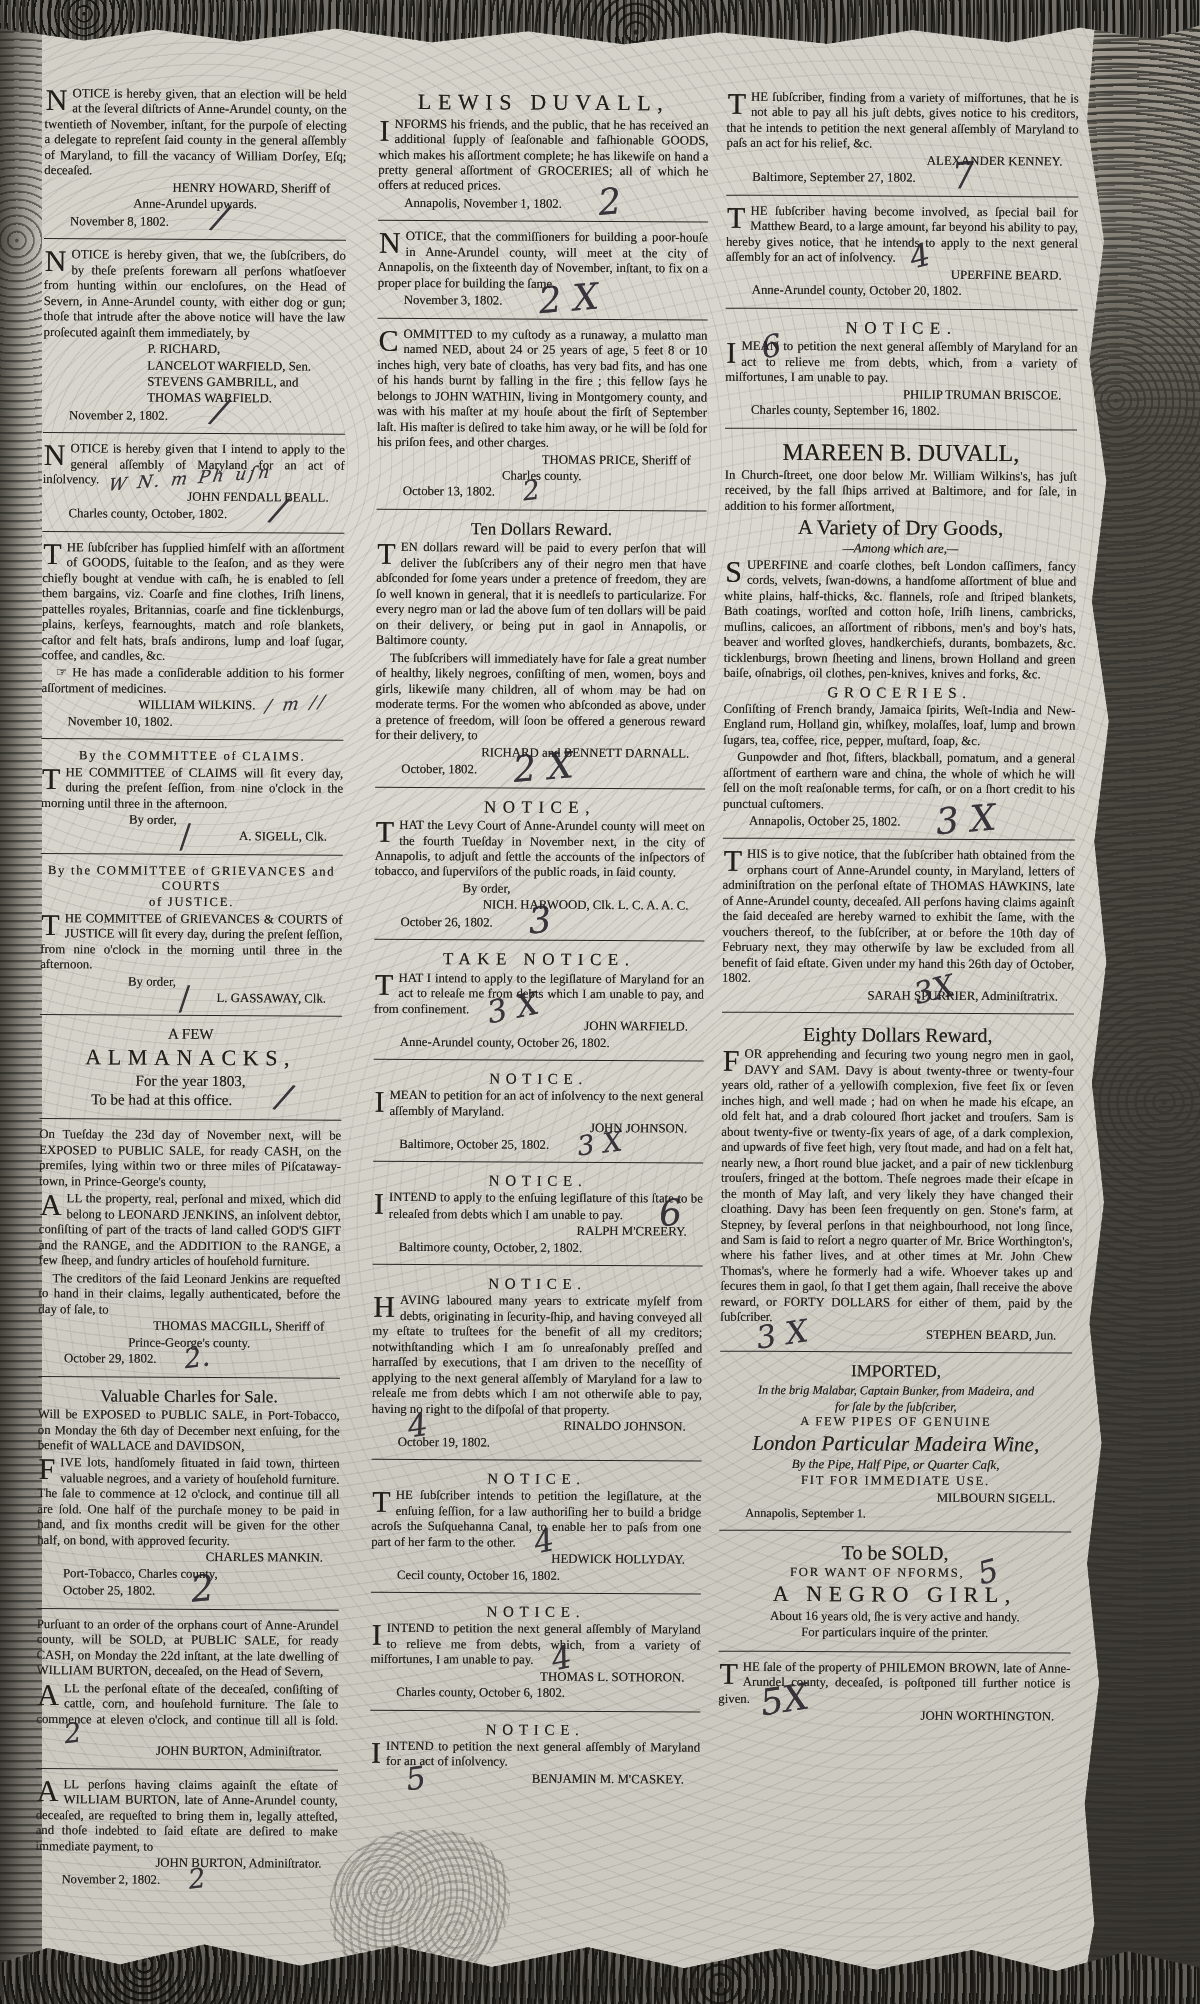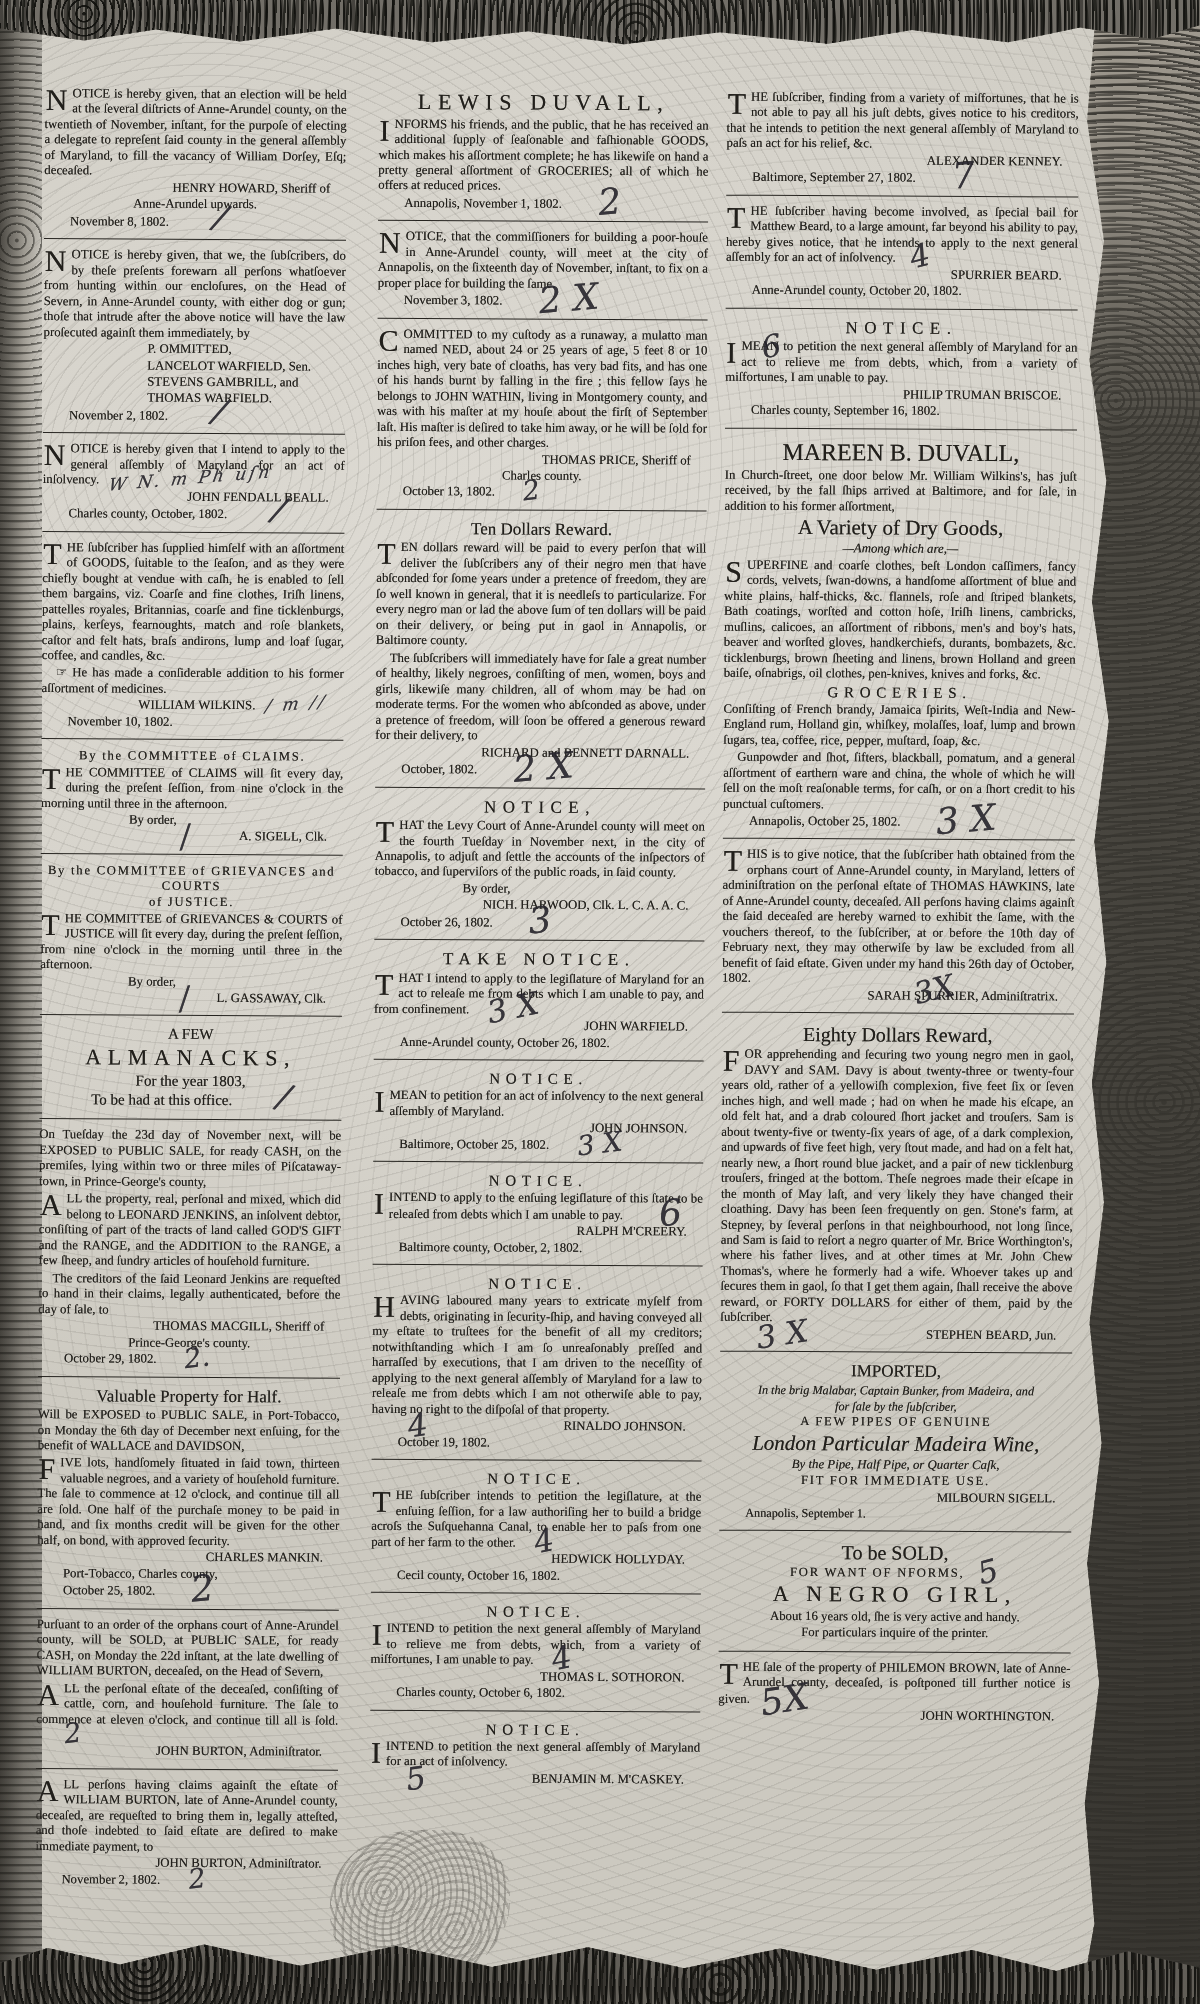--- a/index.html
+++ b/index.html
@@ -88,21 +88,21 @@
   <div class="content">
       <div class="col col-1">
         <section class="notice">
           <p class="para"><span class="dropcap">N</span><span>OTICE is hereby given, that an election will be held at the ſeveral diſtricts of Anne-Arundel county, on the twentieth of November, inſtant, for the purpoſe of electing a delegate to repreſent ſaid county in the general aſſembly of Maryland, to fill the vacancy of William Dorſey, Eſq; deceaſed.</span></p>
           <div class="sig"><span>HENRY HOWARD, Sheriff of</span></div>
           <div class="cline"><span>Anne-Arundel upwards.</span></div>
           <div class="date"><span>November 8, 1802.</span><span class="ink slash">/</span></div>
         </section>
         <section class="notice ruled">
           <p class="para"><span class="dropcap">N</span><span>OTICE is hereby given, that we, the ſubſcribers, do by theſe preſents forewarn all perſons whatſoever from hunting within our encloſures, on the Head of Severn, in Anne-Arundel county, with either dog or gun; thoſe that intrude after the above notice will have the law proſecuted againſt them immediately, by</span></p>
-          <div class="cline ind-l"><span>P. OMMITTED,</span></div>
+          <div class="cline ind-l"><span>P. RICHARD,</span></div>
           <div class="cline ind-l"><span>LANCELOT WARFIELD, Sen.</span></div>
           <div class="cline ind-l"><span>STEVENS GAMBRILL, and</span></div>
           <div class="cline ind-l"><span>THOMAS WARFIELD.</span></div>
           <div class="date"><span>November 2, 1802.</span><span class="ink slash">/</span></div>
         </section>
         <section class="notice ruled">
           <p class="para"><span class="dropcap">N</span><span>OTICE is hereby given that I intend to apply to the general aſſembly of Maryland for an act of inſolvency.</span><span class="ink scrawl">W N. m Ph uſn</span></p>
           <div class="sig"><span>JOHN FENDALL BEALL.</span></div>
           <div class="date"><span>Charles county, October, 1802.</span><span class="ink slash">/</span></div>
         </section>
@@ -133,21 +133,21 @@
         </section>
         <section class="notice ruled">
           <p class="para"><span>On Tueſday the 23d day of November next, will be EXPOSED to PUBLIC SALE, for ready CASH, on the premiſes, lying within two or three miles of Piſcataway-town, in Prince-George's county,</span></p>
           <p class="para"><span class="dropcap">A</span><span>LL the property, real, perſonal and mixed, which did belong to LEONARD JENKINS, an inſolvent debtor, conſiſting of part of the tracts of land called GOD'S GIFT and the RANGE, and the ADDITION to the RANGE, a few ſheep, and ſundry articles of houſehold furniture.</span></p>
           <p class="para ind"><span>The creditors of the ſaid Leonard Jenkins are requeſted to hand in their claims, legally authenticated, before the day of ſale, to</span></p>
           <div class="sig"><span>THOMAS MACGILL, Sheriff of</span></div>
           <div class="cline"><span>Prince-George's county.</span></div>
           <div class="date"><span>October 29, 1802.</span><span class="ink num">2.</span></div>
         </section>
         <section class="notice ruled">
-          <div class="cline lg"><span>Valuable Property for Half.</span></div>
+          <div class="cline lg"><span>Valuable Charles for Sale.</span></div>
           <p class="para"><span>Will be EXPOSED to PUBLIC SALE, in Port-Tobacco, on Monday the 6th day of December next enſuing, for the benefit of WALLACE and DAVIDSON,</span></p>
           <p class="para"><span class="dropcap">F</span><span>IVE lots, handſomely ſituated in ſaid town, thirteen valuable negroes, and a variety of houſehold furniture. The ſale to commence at 12 o'clock, and continue till all are ſold. One half of the purchaſe money to be paid in hand, and ſix months credit will be given for the other half, on bond, with approved ſecurity.</span></p>
           <div class="sig"><span>CHARLES MANKIN.</span></div>
           <div class="date"><span>Port-Tobacco, Charles county,</span></div>
           <div class="date"><span>October 25, 1802.</span><span class="ink num-big">2</span></div>
         </section>
         <section class="notice ruled">
           <p class="para"><span>Purſuant to an order of the orphans court of Anne-Arundel county, will be SOLD, at PUBLIC SALE, for ready CASH, on Monday the 22d inſtant, at the late dwelling of WILLIAM BURTON, deceaſed, on the Head of Severn,</span></p>
           <p class="para"><span class="dropcap">A</span><span>LL the perſonal eſtate of the deceaſed, conſiſting of cattle, corn, and houſehold furniture. The ſale to commence at eleven o'clock, and continue till all is ſold.</span><span class="ink num">2</span></p>
           <div class="sig"><span>JOHN BURTON, Adminiſtrator.</span></div>
@@ -231,21 +231,21 @@
         </section>
       </div>
       <div class="col col-3">
         <section class="notice">
           <p class="para"><span class="dropcap">T</span><span>HE ſubſcriber, finding from a variety of miſfortunes, that he is not able to pay all his juſt debts, gives notice to his creditors, that he intends to petition the next general aſſembly of Maryland to paſs an act for his relief, &amp;c.</span></p>
           <div class="sig"><span>ALEXANDER KENNEY.</span></div>
           <div class="date"><span>Baltimore, September 27, 1802.</span><span class="ink num-big">7</span></div>
         </section>
         <section class="notice ruled">
           <p class="para"><span class="dropcap">T</span><span>HE ſubſcriber having become involved, as ſpecial bail for Matthew Beard, to a large amount, far beyond his ability to pay, hereby gives notice, that he intends to apply to the next general aſſembly for an act of inſolvency.</span><span class="ink mid">4</span></p>
-          <div class="sig"><span>SPURRIER BEARD.</span></div>
+          <div class="sig"><span>UPERFINE BEARD.</span></div>
           <div class="date"><span>Anne-Arundel county, October 20, 1802.</span></div>
         </section>
         <section class="notice ruled">
           <div class="cline lg sp"><span>NOTICE.</span></div>
           <p class="para"><span class="dropcap">I</span><span>MEAN to petition the next general aſſembly of Maryland for an act to relieve me from debts, which, from a variety of miſfortunes, I am unable to pay.</span><span class="ink pre-l">6</span></p>
           <div class="sig"><span>PHILIP TRUMAN BRISCOE.</span></div>
           <div class="date"><span>Charles county, September 16, 1802.</span></div>
         </section>
         <section class="notice ruled">
           <div class="cline xxl"><span>MAREEN B. DUVALL,</span></div>

